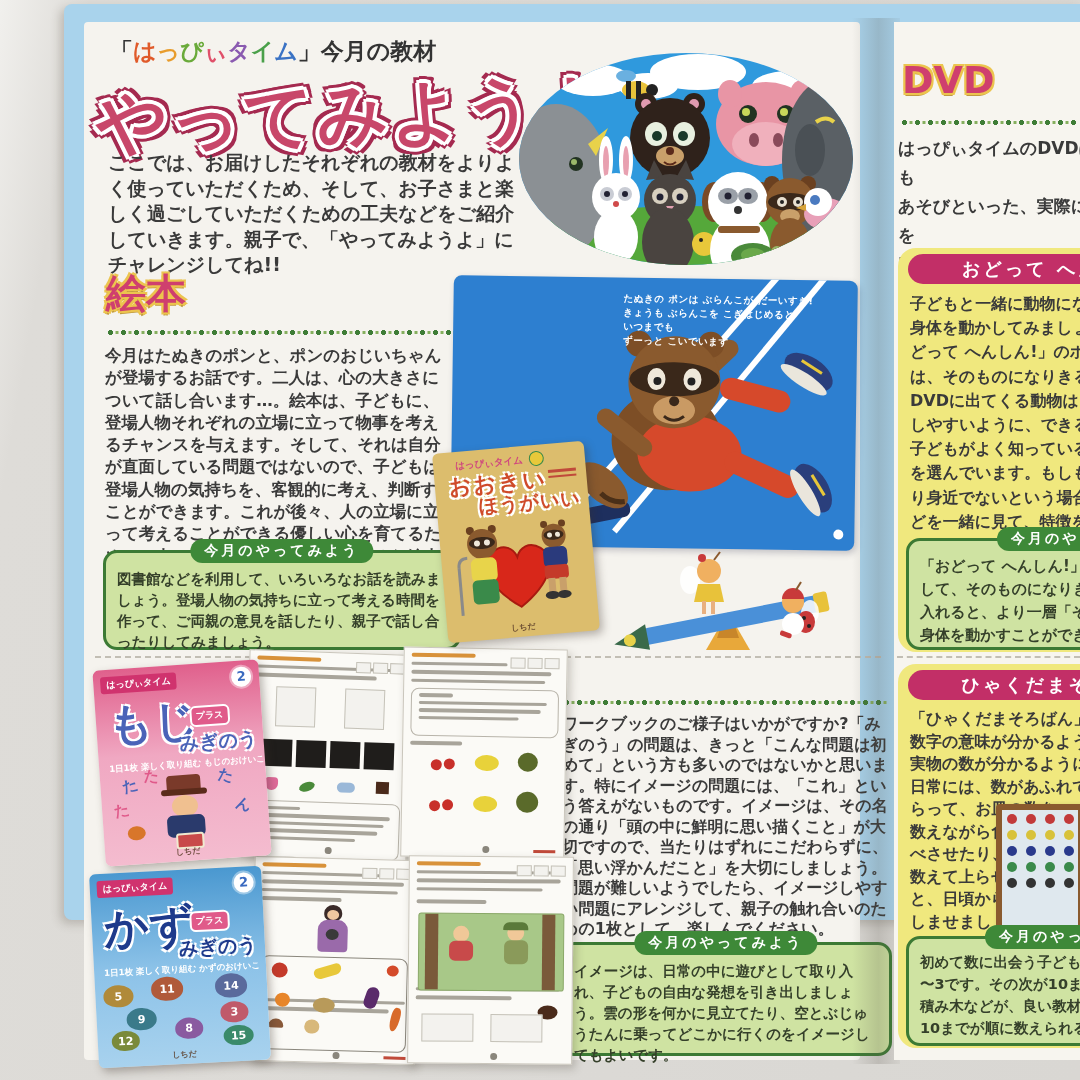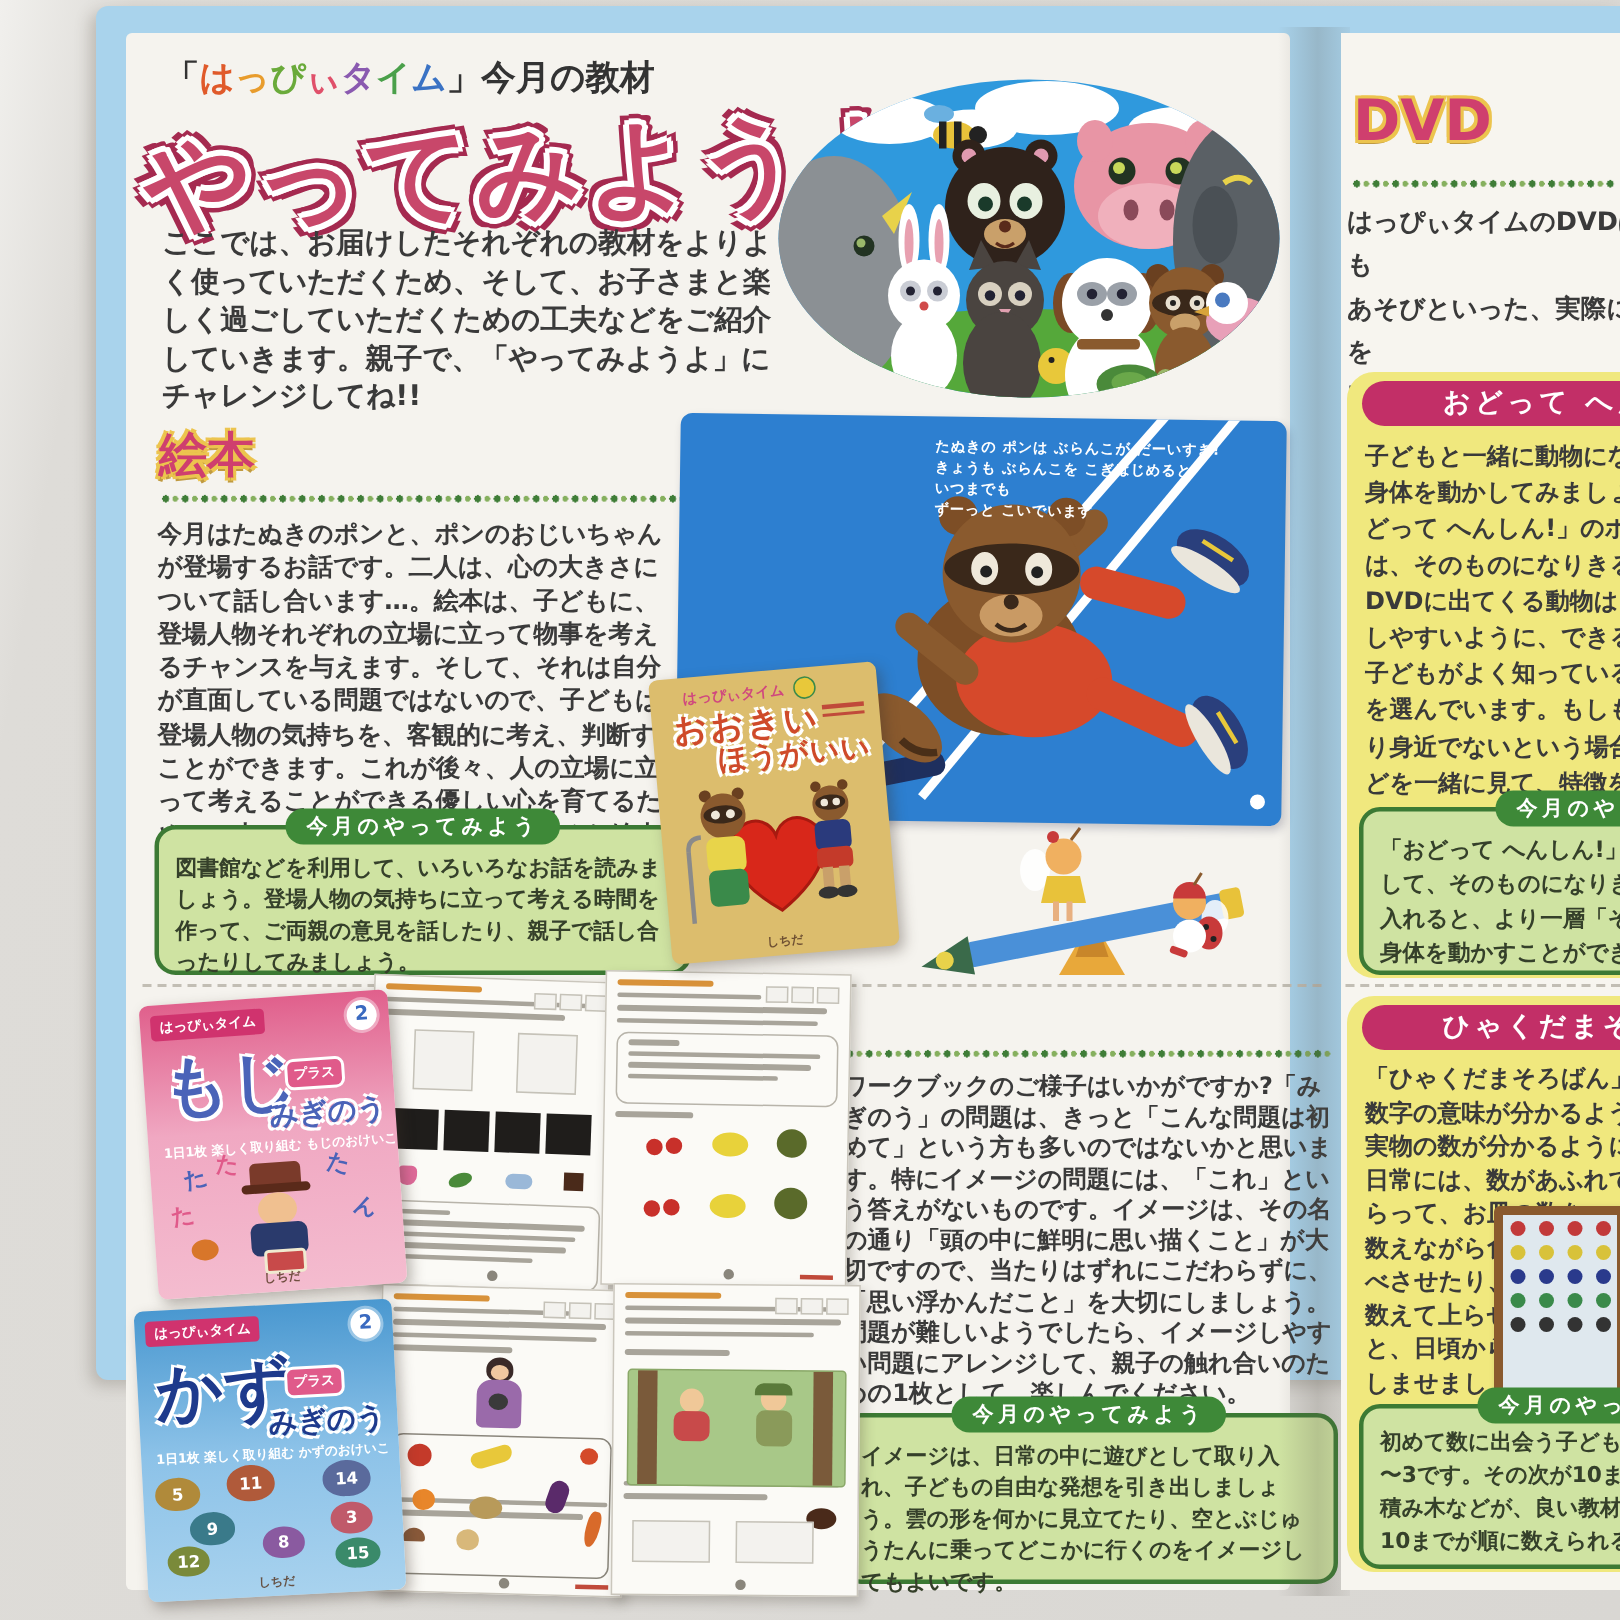--- a/index.html
+++ b/index.html
@@ -151,21 +151,21 @@
             <circle cx="300" cy="150" r="14" fill="#fff"></circle>
           <circle cx="297" cy="148" r="5" fill="#4a7ac0"></circle>
             <polygon points="288,152 278,156 288,159" fill="#d8a43a"></polygon>
           <ellipse cx="235" cy="204" rx="22" ry="13" fill="#4a8a3a"></ellipse>
             <ellipse cx="235" cy="203" rx="12" ry="7" fill="#6aa84a"></ellipse>
             <circle cx="259" cy="200" r="6" fill="#9ab86a"></circle>
         </g>
       </svg>
     </div>
 
-    <div class="abs bubble" style="left:22px;top:260px;font-size:32px;">絵本</div>
+    <div class="abs bubble" style="left:22px;top:244px;font-size:40px;">絵本</div>
     <div class="abs dotline" style="left:22px;top:306px;width:352px;"></div>
     <div class="abs jt" style="left:21px;top:323px;width:350px;font-size:16.5px;line-height:22.3px;">今月はたぬきのポンと、ポンのおじいちゃんが登場するお話です。二人は、心の大きさについて話し合います…。絵本は、子どもに、登場人物それぞれの立場に立って物事を考えるチャンスを与えます。そして、それは自分が直面している問題ではないので、子どもは登場人物の気持ちを、客観的に考え、判断することができます。これが後々、人の立場に立って考えることができる優しい心を育てるために、大いに役立つのです。いろいろな絵本を読んで、登場人物の気持ちになって考えてみましょう。</div>
 
     <div class="tipbox" style="left:19px;top:528px;width:352px;height:94px;">
       <div class="tiphead" style="left:50%;transform:translateX(-50%);">今月のやってみよう</div>
       <div class="tipbody">図書館などを利用して、いろいろなお話を読みましょう。登場人物の気持ちに立って考える時間を作って、ご両親の意見を話したり、親子で話し合ったりしてみましょう。</div>
     </div>
 
     <div class="abs" style="left:368px;top:256px;width:404px;height:270px;background:#2d7fd0;border-radius:8px;overflow:hidden;transform:rotate(.8deg);box-shadow:2px 3px 6px rgba(50,50,80,.25);">
       <svg width="404" height="270" viewBox="0 0 404 270" style="position:absolute;left:0;top:0;">

